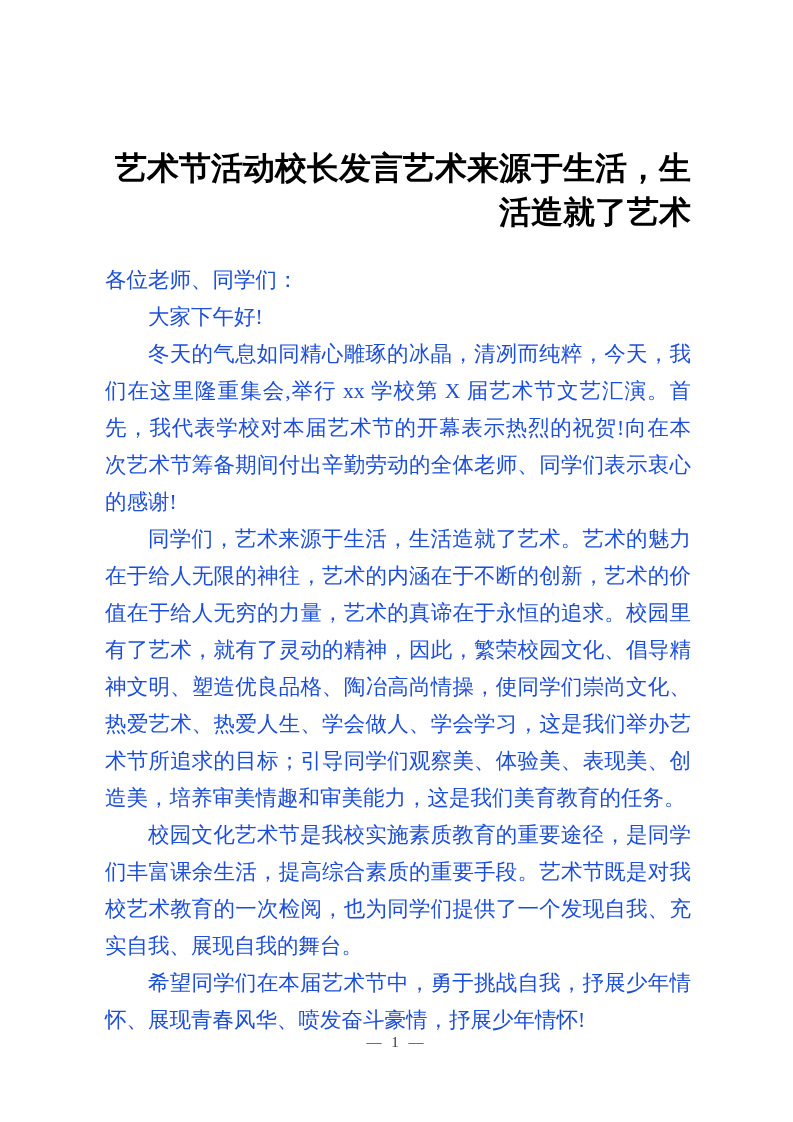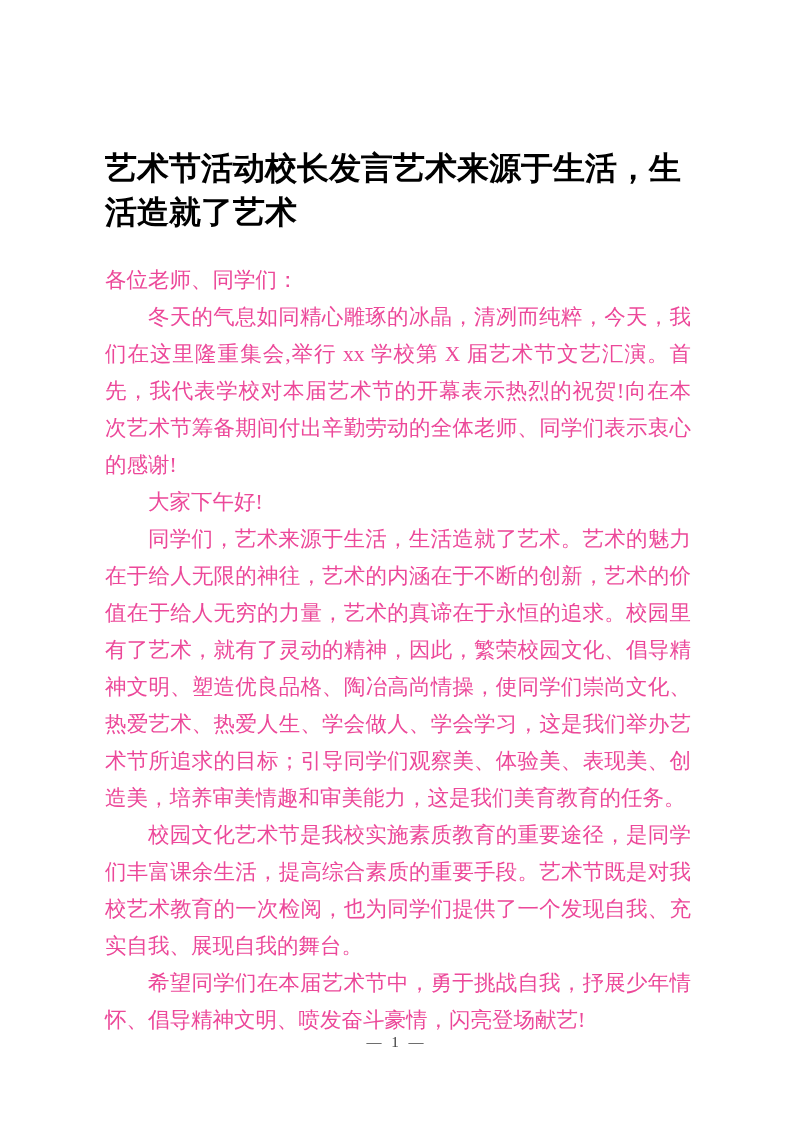--- a/index.html
+++ b/index.html
@@ -22,29 +22,29 @@
     width: 586px;
   }
   .doc-title {
     margin: 0;
     padding-top: 146px;
     margin-bottom: 28px;
     font-family: "Liberation Sans", sans-serif;
     font-weight: bold;
     font-size: 32px;
     line-height: 44px;
-    text-align: left;
+    text-align: right;
     color: #000000;
     letter-spacing: 0px;
   }
   .para {
     margin: 0;
     font-size: 21.5px;
     line-height: 37px;
-    color: #ec4899;
+    color: #1d4ed8;
     text-align: justify;
     text-justify: inter-ideograph;
     text-align-last: left;
     word-break: normal;
   }
   .para.indented {
     text-indent: 2em;
   }
   .footer {
     position: absolute;
@@ -61,25 +61,25 @@
 </style>
 </head>
 <body>
 
 <div class="page">
   <div class="content">
     <h1 class="doc-title">艺术节活动校长发言艺术来源于生活，生活造就了艺术</h1>
 
     <p class="para">各位老师、同学们：</p>
 
+    <p class="para indented">大家下午好!</p>
+
     <p class="para indented">冬天的气息如同精心雕琢的冰晶，清冽而纯粹，今天，我们在这里隆重集会,举行 xx 学校第 X 届艺术节文艺汇演。首先，我代表学校对本届艺术节的开幕表示热烈的祝贺!向在本次艺术节筹备期间付出辛勤劳动的全体老师、同学们表示衷心的感谢!</p>
-
-    <p class="para indented">大家下午好!</p>
 
     <p class="para indented">同学们，艺术来源于生活，生活造就了艺术。艺术的魅力在于给人无限的神往，艺术的内涵在于不断的创新，艺术的价值在于给人无穷的力量，艺术的真谛在于永恒的追求。校园里有了艺术，就有了灵动的精神，因此，繁荣校园文化、倡导精神文明、塑造优良品格、陶冶高尚情操，使同学们崇尚文化、热爱艺术、热爱人生、学会做人、学会学习，这是我们举办艺术节所追求的目标；引导同学们观察美、体验美、表现美、创造美，培养审美情趣和审美能力，这是我们美育教育的任务。</p>
 
     <p class="para indented">校园文化艺术节是我校实施素质教育的重要途径，是同学们丰富课余生活，提高综合素质的重要手段。艺术节既是对我校艺术教育的一次检阅，也为同学们提供了一个发现自我、充实自我、展现自我的舞台。</p>
 
-    <p class="para indented">希望同学们在本届艺术节中，勇于挑战自我，抒展少年情怀、倡导精神文明、喷发奋斗豪情，闪亮登场献艺!</p>
+    <p class="para indented">希望同学们在本届艺术节中，勇于挑战自我，抒展少年情怀、展现青春风华、喷发奋斗豪情，抒展少年情怀!</p>
   </div>
 
   <div class="footer">— 1 —</div>
 </div>
 
 </body></html>

